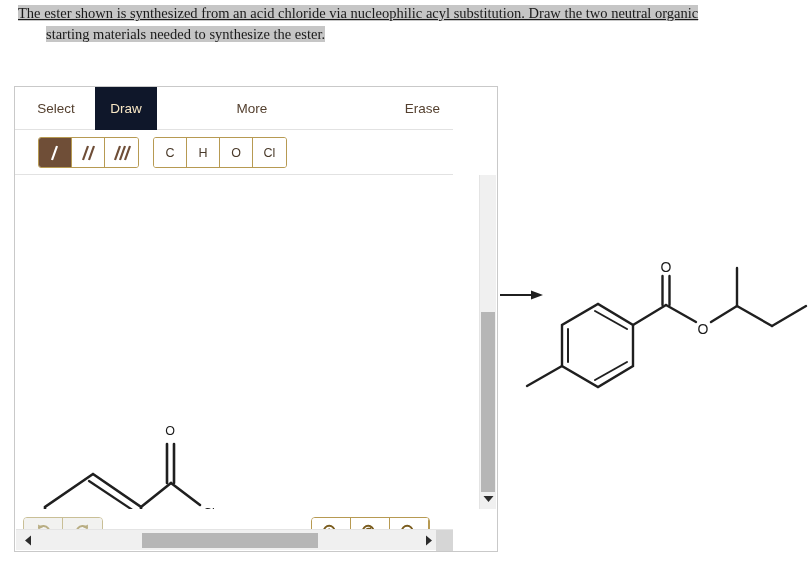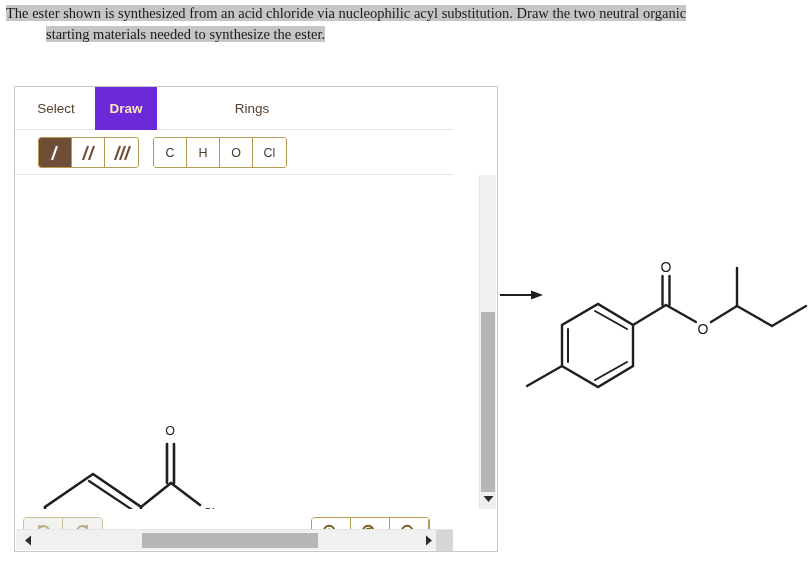--- a/index.html
+++ b/index.html
@@ -25,21 +25,21 @@
   .q-line {
     font-family: "Liberation Serif", serif;
     font-size: 14.5px;
     color: #1a1a1a;
     line-height: 19px;
     white-space: pre;
   }
   .q-line span.hl {
     background: #c6c6c6;
   }
-  #q-line-1 { position: absolute; left: 6px; top: 4px; }
+  #q-line-1 { position: absolute; left: 18px; top: 4px; text-decoration: underline; }
   #q-line-2 { position: absolute; left: 6px; top: 25px; margin-left: 40px; }
 
   
   #editor {
     position: absolute;
     left: 14px;
     top: 86px;
     width: 484px;
     height: 466px;
     border: 1px solid #c9c9c9;
@@ -61,23 +61,22 @@
     top: 0;
     height: 43px;
     line-height: 43px;
     font-size: 13.5px;
     color: #54402f;
     text-align: center;
     cursor: pointer;
     white-space: nowrap;
   }
   .tab.active {
-    background: #6d28d9;
+    background: #0f172a;
     color: #f7e6c4;
-    font-weight: bold;
   }
   #tab-select { left: 10px;  width: 62px; }
   #tab-draw   { left: 80px;  width: 62px; }
   #tab-rings  { left: 146px; width: 60px; }
   #tab-more   { left: 208px; width: 58px; }
   #tab-erase  { left: 380px; width: 55px; }
 
   
   #toolrow {
     position: absolute;
@@ -251,21 +250,22 @@
 <div id="question">
   <div class="q-line" id="q-line-1"><span class="hl">The ester shown is synthesized from an acid chloride via nucleophilic acyl substitution. Draw the two neutral organic</span></div>
   <div class="q-line" id="q-line-2"><span class="hl">starting materials needed to synthesize the ester.</span></div>
 </div>
 
 <div id="editor">
 
   <div id="tabbar">
     <div class="tab" id="tab-select">Select</div>
     <div class="tab active" id="tab-draw">Draw</div>
-    <div class="tab" id="tab-more">Rings</div>
+    <div class="tab" id="tab-more">More</div>
+    <div class="tab" id="tab-erase">Erase</div>
   </div>
 
   <div id="toolrow">
 
     <div class="btn-group" id="bondgroup">
       <div class="tbtn active">
         <svg class="slashes" viewBox="0 0 22 20">
           <line x1="13" y1="3" x2="8" y2="17" stroke="#ffffff" stroke-width="2.2"></line>
         </svg>
       </div>

